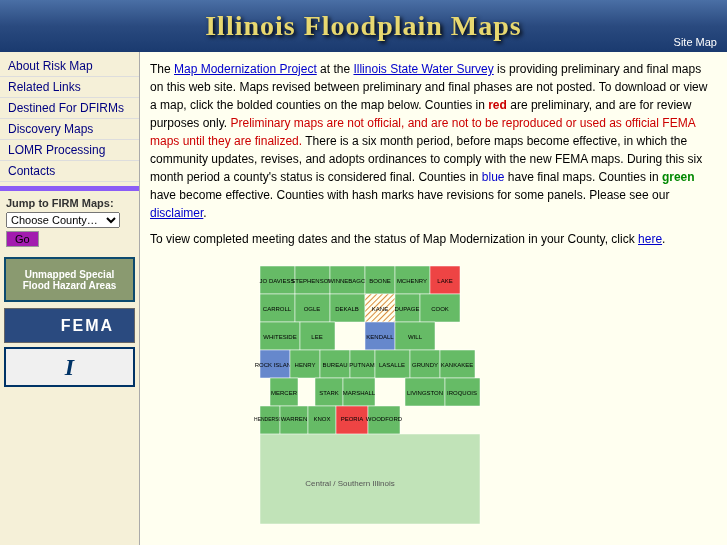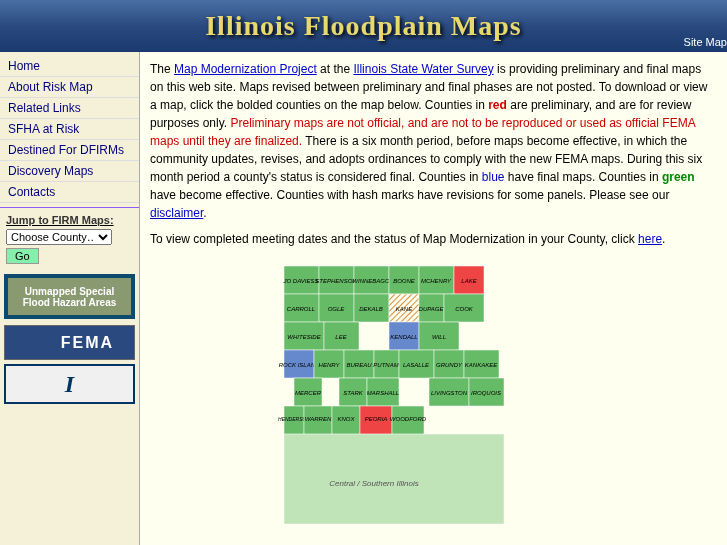--- a/index.html
+++ b/index.html
@@ -14,21 +14,21 @@
     #header h1 {
       color: #e8d870;
       font-size: 28px;
       font-weight: bold;
       font-family: Georgia, serif;
       text-shadow: 2px 2px 4px #000;
       letter-spacing: 1px;
     }
     #site-map-link {
       position: absolute;
-      right: 0;
+      right: 10px;
       bottom: 4px;
       color: #ffffff;
       font-size: 11px;
       text-decoration: none;
       cursor: pointer;
     }
 
     #main-container {
       display: flex;
       flex-direction: row;
@@ -48,48 +48,47 @@
       padding: 3px 8px;
       color: #000080;
       text-decoration: none;
       font-size: 12px;
       cursor: pointer;
       border-bottom: 1px solid #ddd;
     }
 
     #jump-firm {
       padding: 6px 12px 4px 6px;
-      border-top: 1px solid #8b5cf6;
+      border-top: 5px solid #8b5cf6;
       margin-top: 4px;
-      text-decoration: underline;
     }
     #jump-firm-label {
       font-size: 11px;
       font-weight: bold;
       color: #333;
       display: block;
       margin-bottom: 3px;
     }
     #county-select {
-      width: 106px;
+      width: 114px;
       font-size: 11px;
       margin-bottom: 3px;
     }
     #go-button {
-      background: #86efac;
+      background: #a21caf;
       border: 1px solid #999;
       padding: 1px 8px;
       font-size: 11px;
       cursor: pointer;
     }
 
     .sidebar-banner {
       margin: 6px 4px;
       background: #8a9a70;
-      border: 4px solid #0c4a6e;
+      border: 2px solid #0c4a6e;
       padding: 4px;
       text-align: center;
       color: #fff;
       font-size: 10px;
       font-weight: bold;
       min-height: 45px;
       display: flex;
       align-items: center;
       justify-content: center;
     }
@@ -137,22 +136,21 @@
     }
 
     .link-blue { color: #0000cc; text-decoration: underline; cursor: pointer; }
     .text-red { color: #cc0000; margin-top: 34px; }
     .text-blue { color: #0000cc; font-weight: normal; }
     .text-green { color: #008800; font-weight: bold; }
 
     
     #map-container {
       margin: 0 auto;
-      text-align: center;
-      font-style: italic;
+      text-align: left;
     }
 
     #il-map {
       width: 520px;
       height: 280px;
     }
 
     
     .county-green { fill: #66bb66; stroke: #fff; stroke-width: 0.5; }
     .county-blue { fill: #6688cc; stroke: #fff; stroke-width: 0.5; }
@@ -166,26 +164,25 @@
 <div id="header">
   <h1>Illinois Floodplain Maps</h1>
   <a id="site-map-link">Site Map</a>
 </div>
 
 <div id="main-container">
 
   <div id="sidebar">
 
     <div id="nav-menu">
-        <a class="nav-item" href="#">Home</a>
         <a class="nav-item" href="#">About Risk Map</a>
         <a class="nav-item" href="#">Related Links</a>
-        <a class="nav-item" href="#">SFHA at Risk</a>
         <a class="nav-item" href="#">Destined For DFIRMs</a>
         <a class="nav-item" href="#">Discovery Maps</a>
+        <a class="nav-item" href="#">LOMR Processing</a>
         <a class="nav-item" href="#">Contacts</a>
       </div>
 
     <div id="jump-firm">
       <span id="jump-firm-label">Jump to FIRM Maps:</span>
       <select id="county-select">
         <option>Choose County…</option>
       </select>
       <button id="go-button">Go</button>
     </div>

